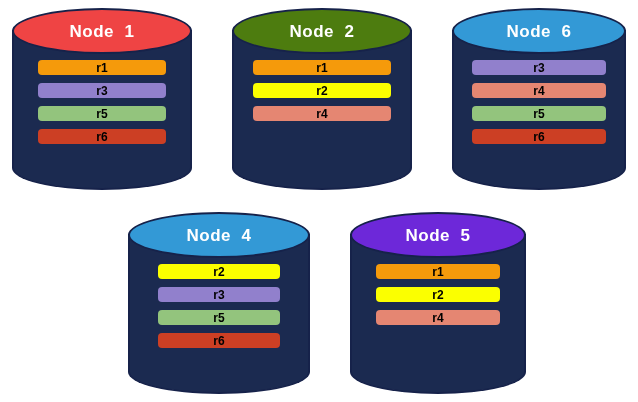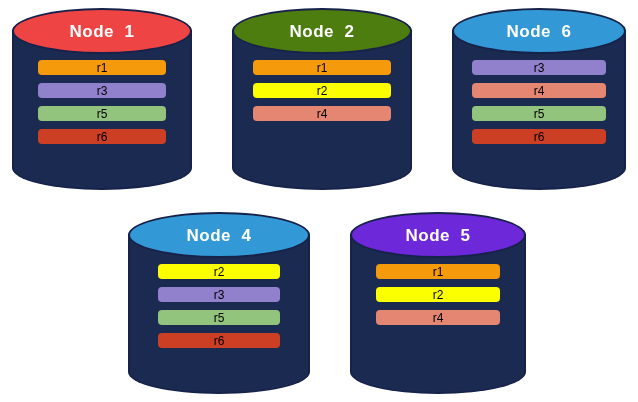--- a/index.html
+++ b/index.html
@@ -83,21 +83,21 @@
   }
 
   .replica {
     height: 15px;
     border-radius: 4px;
     display: flex;
     align-items: center;
     justify-content: center;
     color: #000000;
     font-size: 12px;
-    font-weight: normal;
+    font-weight: bold;
     line-height: 1;
     box-sizing: border-box;
     user-select: none;
   }
 
   .replica-label {
     pointer-events: none;
   }
 </style>
 </head>

